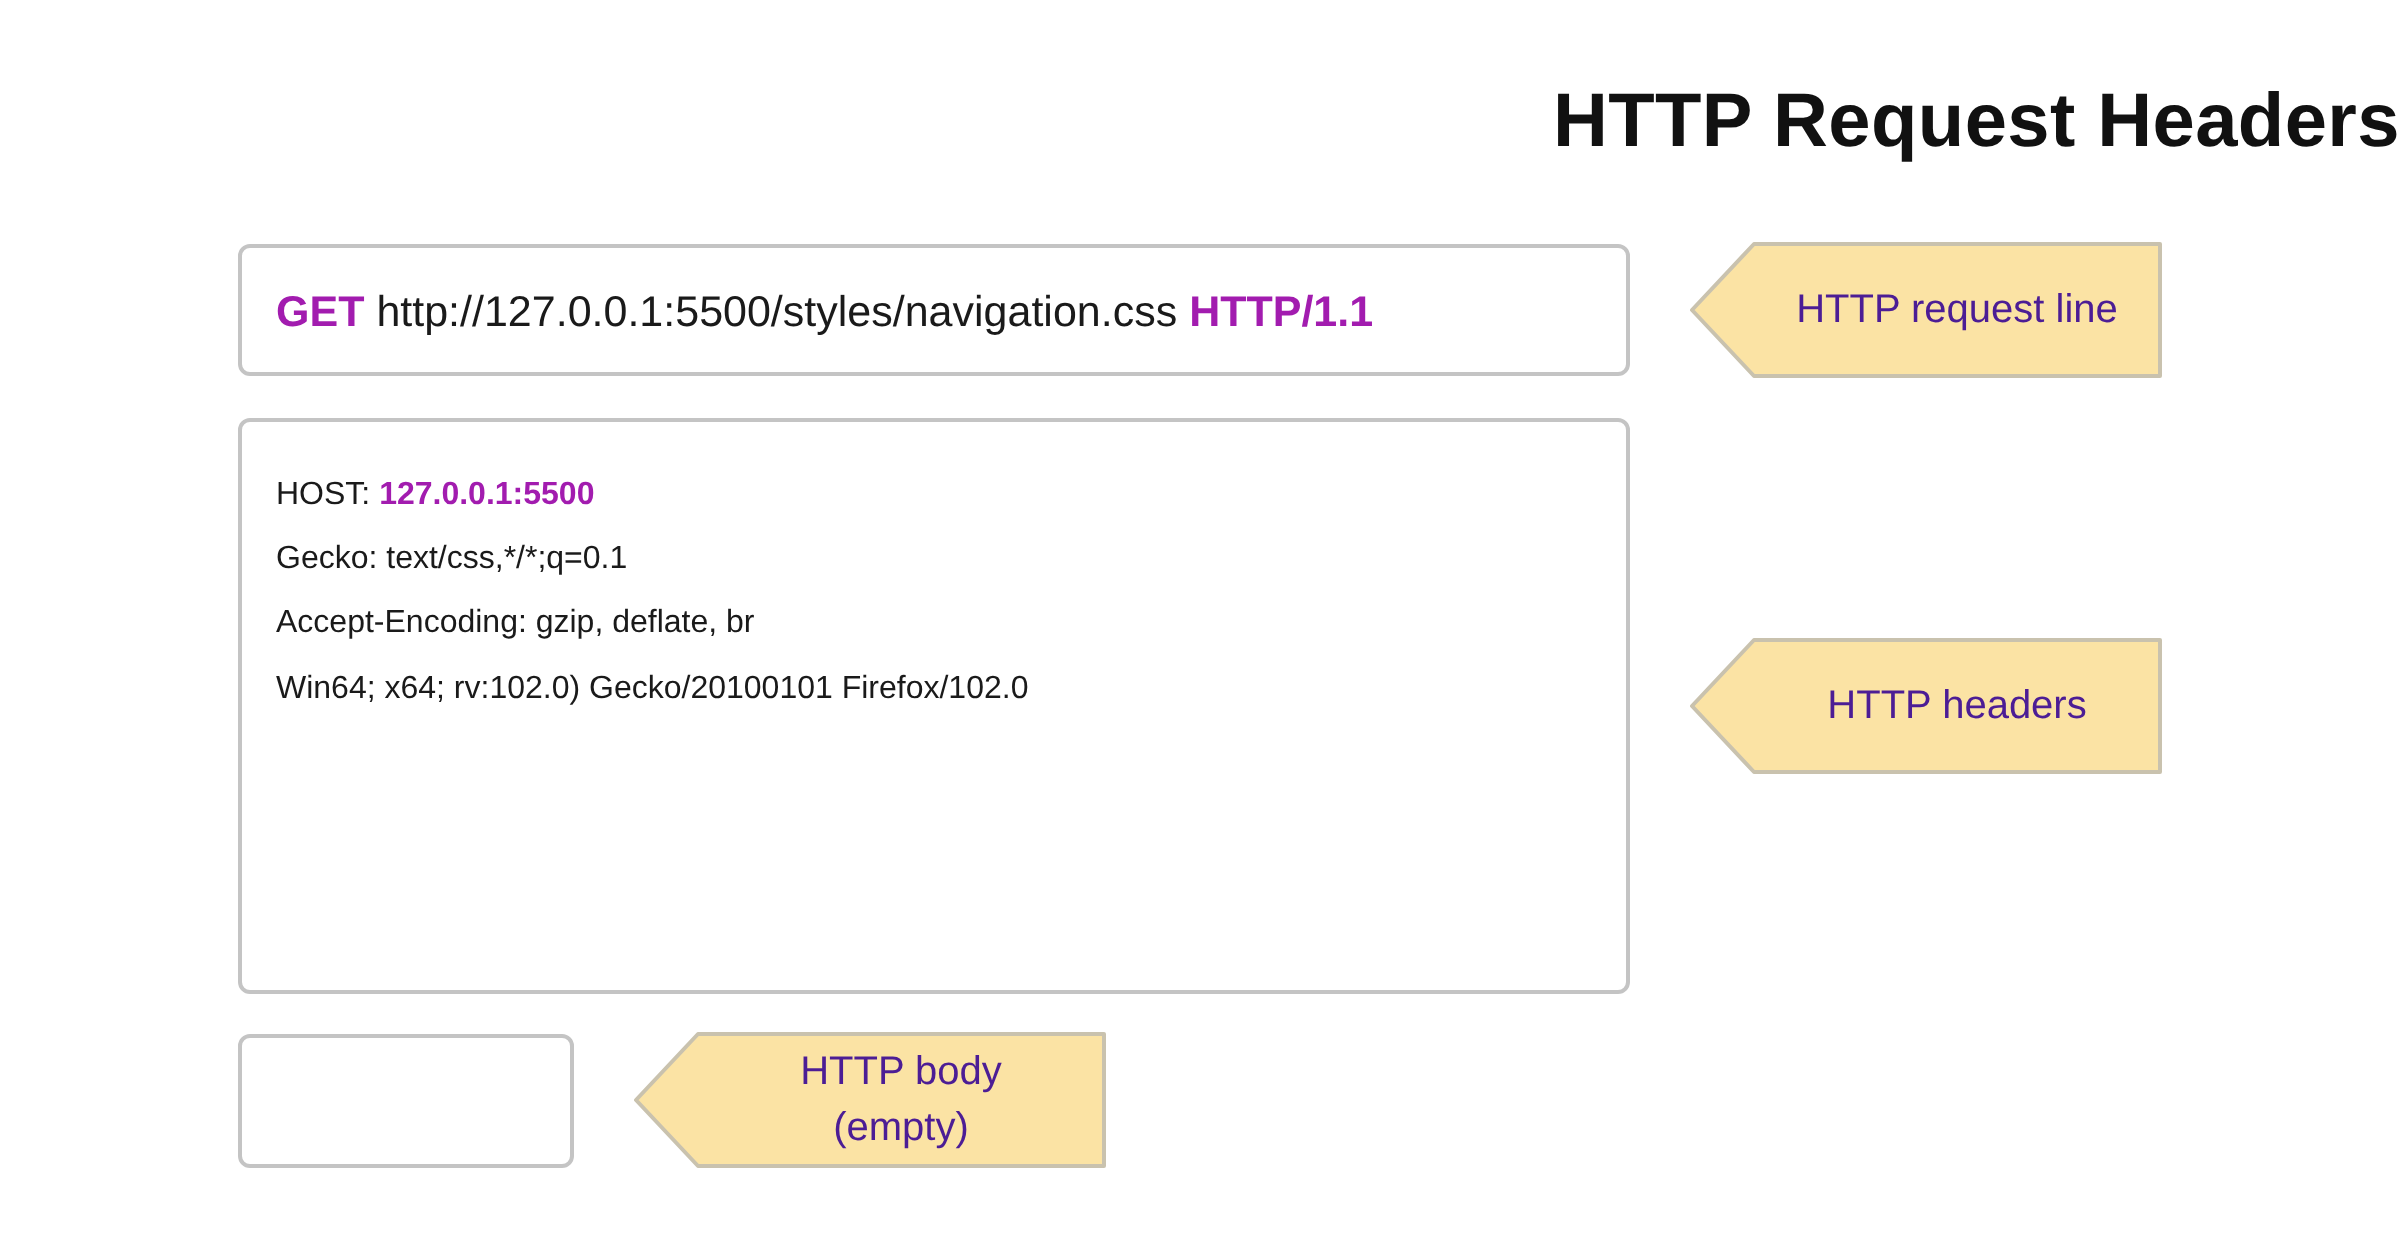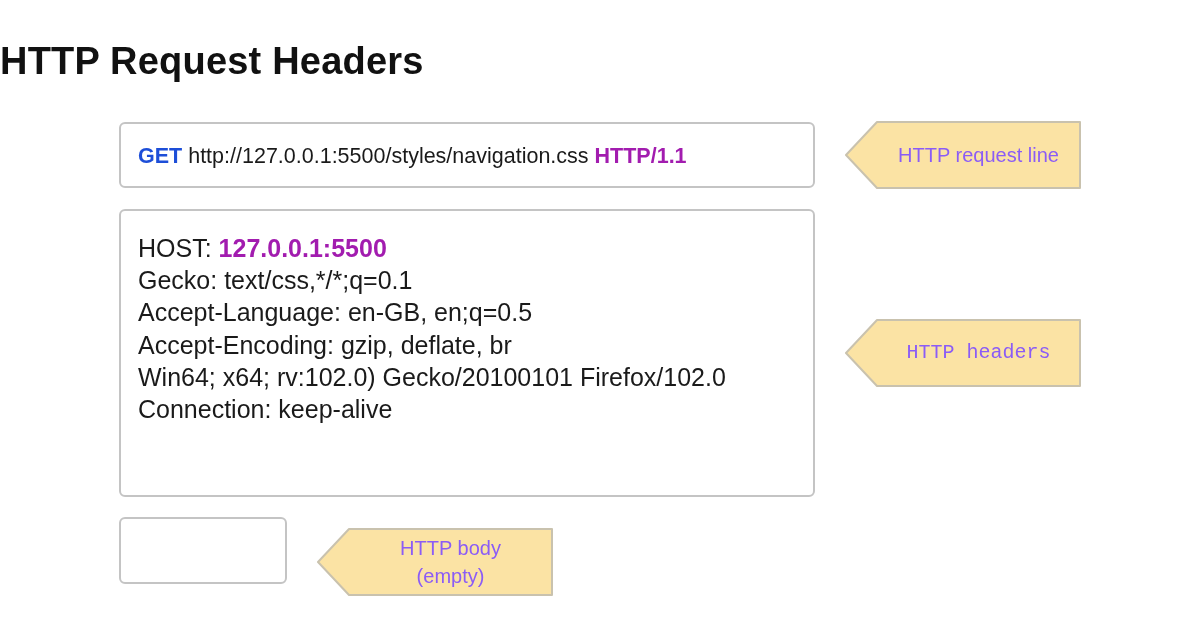--- a/index.html
+++ b/index.html
@@ -1,50 +1,50 @@
 <!DOCTYPE html>
 <html><head>
   <meta charset="utf-8">
   <style>
     html, body { margin: 0; padding: 0; }
     body {
       width: 1200px; height: 630px; background: #ffffff; position: relative; overflow: hidden;
       font-family: "Liberation Sans", sans-serif; color: #1a1a1a;
     }
     .title {
-      position: absolute; left: 0; right: 0; top: 40px; text-align: left;
+      position: absolute; left: 0; right: 0; top: 40px; text-align: right;
       font-size: 38px; font-weight: bold; color: #111; letter-spacing: 0.2px;
     }
     .box {
       position: absolute; background: #fff; border: 2px solid #c4c4c4; border-radius: 6px;
       box-sizing: border-box;
     }
     .reqline { left: 119px; top: 122px; width: 696px; height: 66px; }
     .reqline .txt {
       position: absolute; left: 17px; top: 20px; font-size: 21.5px; white-space: nowrap; color: #1a1a1a;
     }
     .headers { left: 119px; top: 209px; width: 696px; height: 288px; }
     .headers .lines {
-      position: absolute; left: 17px; top: 21px; font-size: 25px; line-height: 32.2px; white-space: nowrap;
+      position: absolute; left: 17px; top: 21px; font-size: 16px; line-height: 32.2px; white-space: nowrap;
     }
     .body-box { left: 119px; top: 517px; width: 168px; height: 67px; }
-    .green { color: #1d4ed8; font-weight: bold; }
+    .green { color: #a21caf; font-weight: bold; }
     .orange { color: #a21caf; font-weight: bold; }
 
     .tag { position: absolute; }
     .tag svg { position: absolute; left: 0; top: 0; }
     .tag .label {
       position: absolute; top: 0; bottom: 0; display: flex; align-items: center; justify-content: center;
-      text-align: center; font-size: 20px; color: #8b5cf6; line-height: 28px;
+      text-align: center; font-size: 20px; color: #4c1d95; line-height: 28px;
     }
     .tag-reqline { left: 845px; top: 121px; width: 237px; height: 68px; }
     .tag-reqline .label { left: 30px; right: 0; }
-    .tag-headers { left: 845px; top: 319px; width: 237px; height: 68px; font-family: Liberation Mono, monospace; }
+    .tag-headers { left: 845px; top: 319px; width: 237px; height: 68px; }
     .tag-headers .label { left: 30px; right: 0; }
-    .tag-body { left: 317px; top: 516px; width: 237px; height: 68px; margin-top: 12px; }
+    .tag-body { left: 317px; top: 516px; width: 237px; height: 68px; }
     .tag-body .label { left: 30px; right: 0; }
   </style>
 </head>
 <body>
 
 <div class="title">HTTP Request Headers</div>
 
 <div class="box reqline">
   <div class="txt">
     <span class="green">GET</span>
@@ -57,24 +57,22 @@
   <svg width="237" height="68">
     <polygon points="1,34 32,1 235,1 235,67 32,67" fill="#fbe3a4" stroke="#c9c2ae" stroke-width="2" stroke-linejoin="round"></polygon>
   </svg>
   <div class="label">HTTP request line</div>
 </div>
 
 <div class="box headers">
   <div class="lines">
     <div><span>HOST: </span><span class="orange">127.0.0.1:5500</span></div>
     <div>Gecko: text/css,*/*;q=0.1</div>
-    <div>Accept-Language: en-GB, en;q=0.5</div>
     <div>Accept-Encoding: gzip, deflate, br</div>
     <div>Win64; x64; rv:102.0) Gecko/20100101 Firefox/102.0</div>
-    <div>Connection: keep-alive</div>
   </div>
 </div>
 
 <div class="tag tag-headers">
   <svg width="237" height="68">
     <polygon points="1,34 32,1 235,1 235,67 32,67" fill="#fbe3a4" stroke="#c9c2ae" stroke-width="2" stroke-linejoin="round"></polygon>
   </svg>
   <div class="label">HTTP headers</div>
 </div>
 

